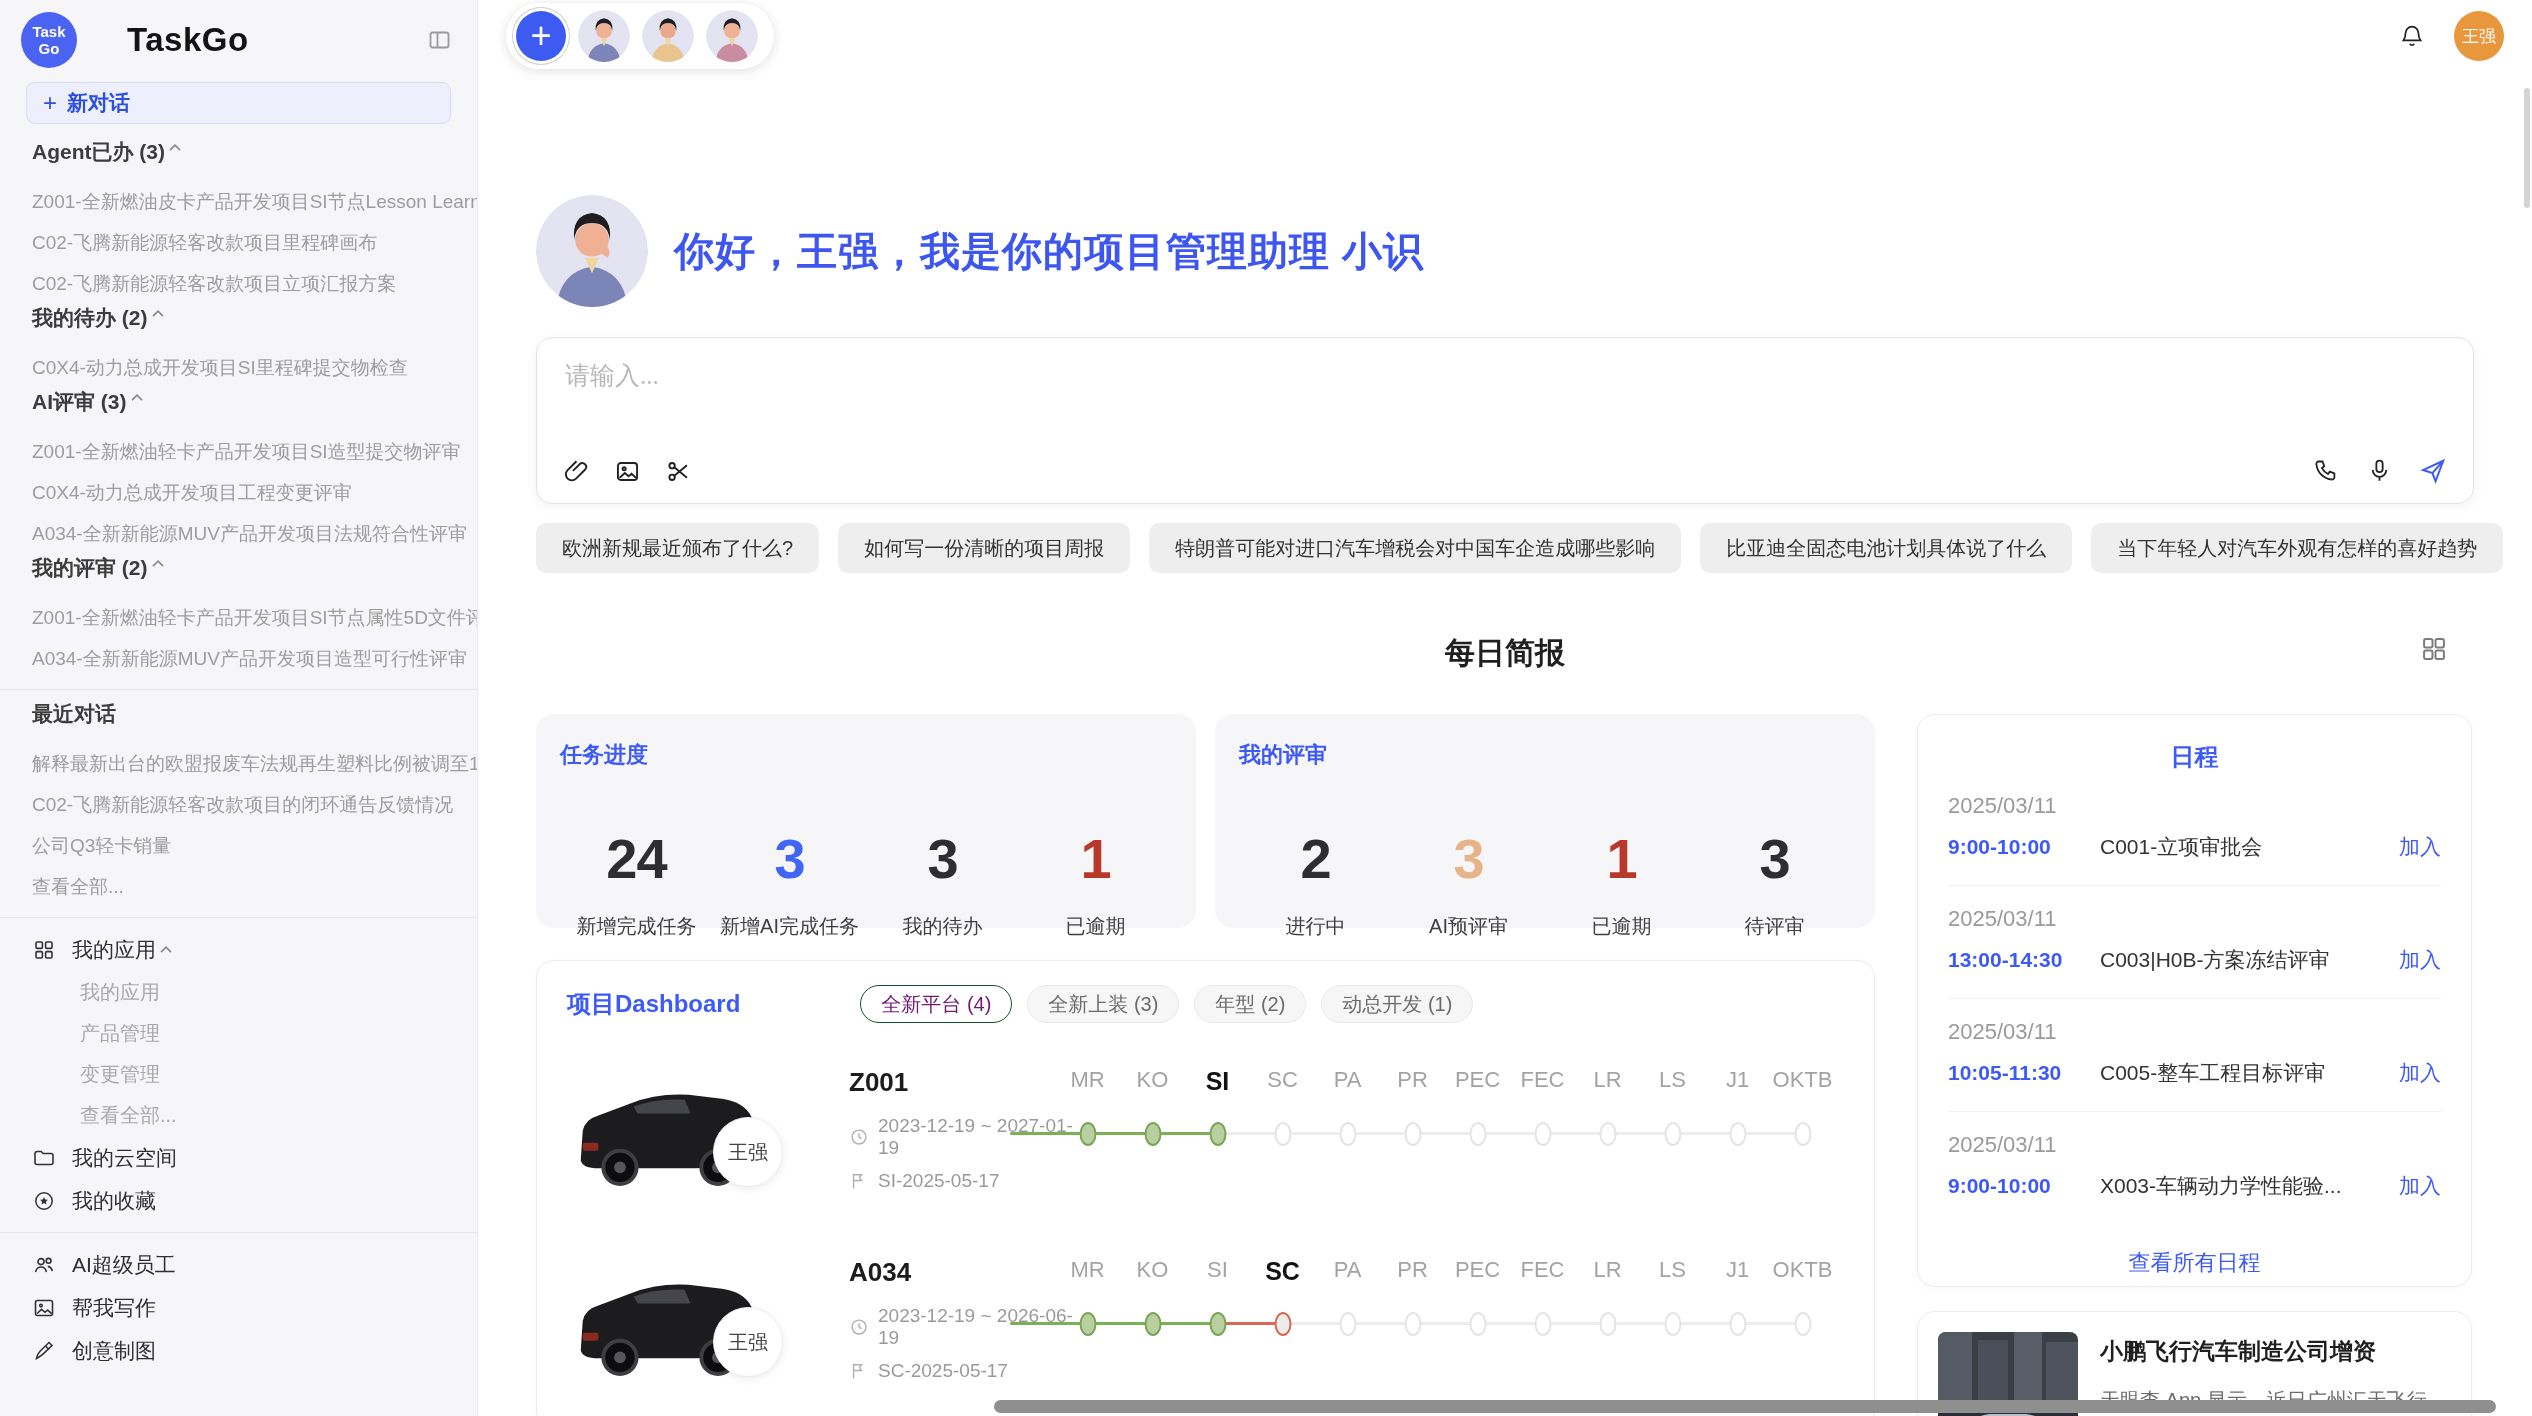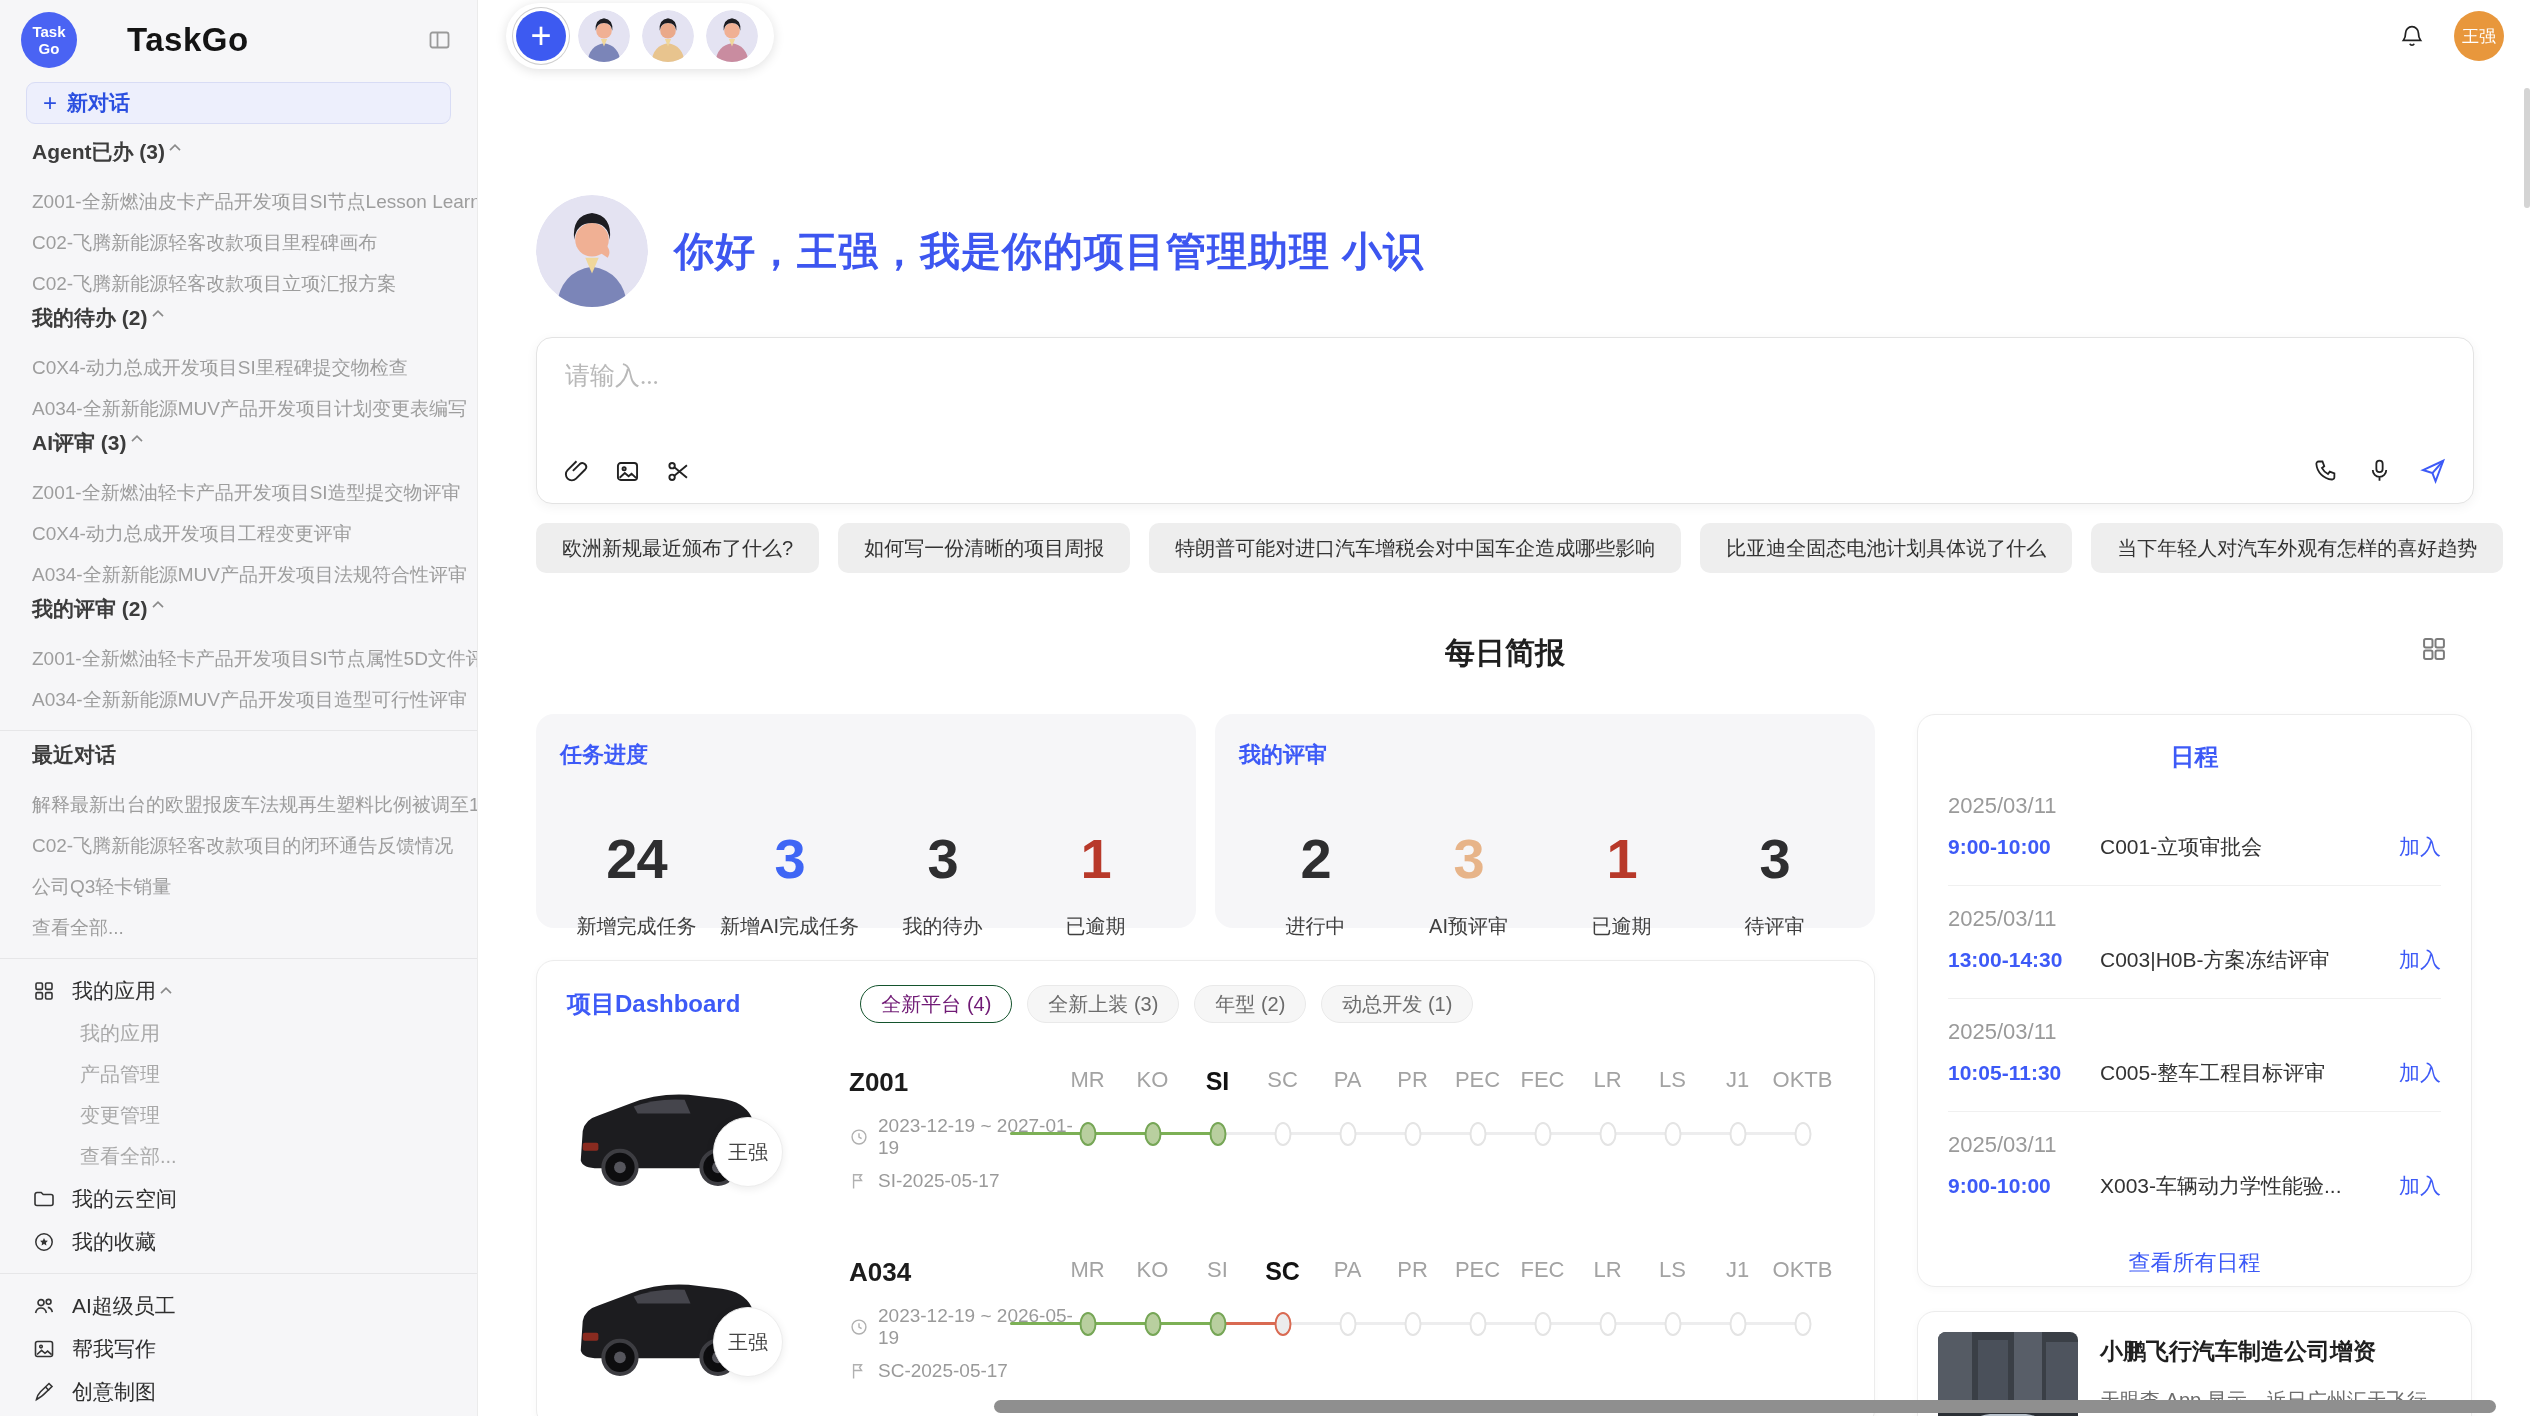--- a/index.html
+++ b/index.html
@@ -180,21 +180,20 @@
         <div class="side-item">C02-飞腾新能源轻客改款项目立项汇报方案</div>
         <div class="sec-head">
           <span class="sec-label">我的待办 (2)</span>
           <span>
             <svg class="ic" width="20" height="20" viewBox="0 0 24 24" fill="none" stroke="#8a8a8a" stroke-width="2">
               <path d="M6 14.5l6-6 6 6"></path>
             </svg>
           </span>
         </div>
         <div class="side-item">C0X4-动力总成开发项目SI里程碑提交物检查</div>
-        <div class="side-item">A034-全新新能源MUV产品开发项目计划变更表编写</div>
         <div class="sec-head">
           <span class="sec-label">AI评审 (3)</span>
           <span>
             <svg class="ic" width="20" height="20" viewBox="0 0 24 24" fill="none" stroke="#8a8a8a" stroke-width="2">
               <path d="M6 14.5l6-6 6 6"></path>
             </svg>
           </span>
         </div>
         <div class="side-item">Z001-全新燃油轻卡产品开发项目SI造型提交物评审</div>
         <div class="side-item">C0X4-动力总成开发项目工程变更评审</div>
@@ -562,21 +561,21 @@
                 <div class="proj-owner">王强</div>
                 <div class="proj-info">
                   <div class="proj-code">A034</div>
                   <div class="proj-meta">
                     <span>
                       <svg class="ic" width="20" height="20" viewBox="0 0 24 24" fill="none" stroke="#b0b0b0" stroke-width="1.7">
                         <circle cx="12" cy="12" r="8.3"></circle>
                         <path d="M12 7.6V12l3.1 2"></path>
                       </svg>
                     </span>
-                    <span>2023-12-19 ~ 2026-05-19</span>
+                    <span>2023-12-19 ~ 2026-06-19</span>
                   </div>
                   <div class="proj-meta">
                     <span>
                       <svg class="ic" width="20" height="20" viewBox="0 0 24 24" fill="none" stroke="#b0b0b0" stroke-width="1.7">
                         <path d="M5.5 3.5V21"></path>
                         <path d="M5.5 4.5h9.5l-2.4 3.4 2.4 3.4H5.5"></path>
                       </svg>
                     </span>
                     <span>SC-2025-05-17</span>
                   </div>

